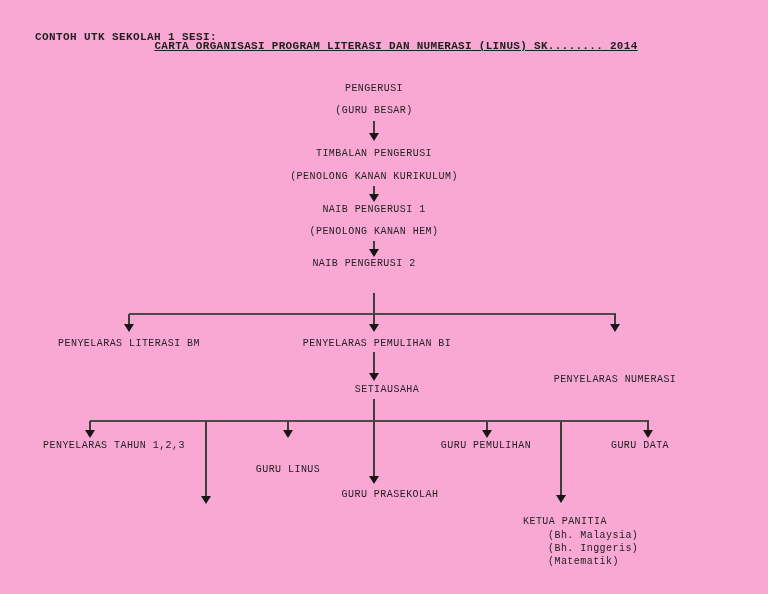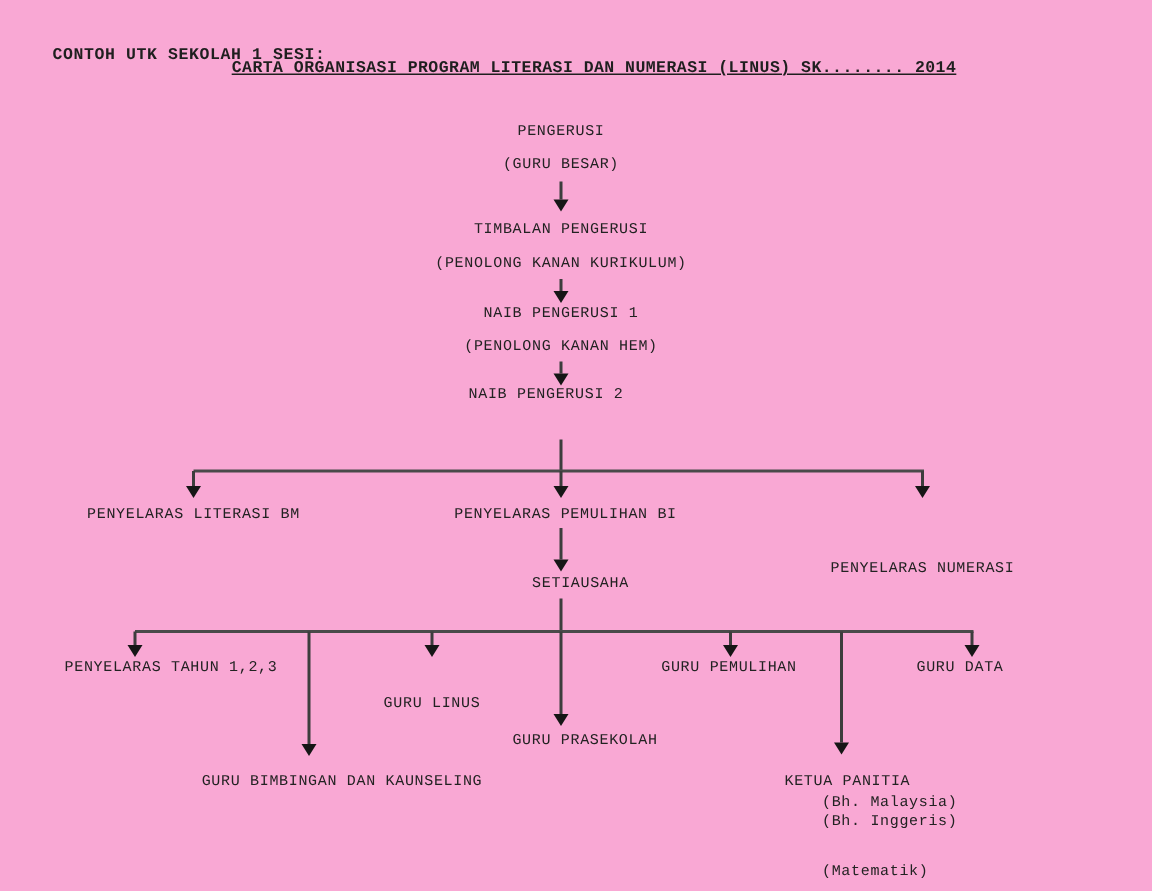--- a/index.html
+++ b/index.html
@@ -73,20 +73,19 @@
   <div class="va head" style="left:205px;top:421px;height:75px;"></div>
   <div class="va head" style="left:373px;top:421px;height:55px;"></div>
   <div class="va head" style="left:560px;top:421px;height:74px;"></div>
 
   <div class="lbl" style="left:114px;top:440px;">PENYELARAS TAHUN 1,2,3</div>
   <div class="lbl" style="left:288px;top:440px;margin-top:24px;">GURU LINUS</div>
   <div class="lbl" style="left:486px;top:440px;">GURU PEMULIHAN</div>
   <div class="lbl" style="left:640px;top:440px;">GURU DATA</div>
 
   <div class="lbl" style="left:390px;top:489px;">GURU PRASEKOLAH</div>
-  <div class="lbl" style="left:228px;top:516px;">GURU BIMBINGAN DAN KAUNSELING</div>
 
   <div class="lbl-left" style="left:523px;top:516px;">KETUA PANITIA</div>
   <div class="lbl-left" style="left:548px;top:530px;">(Bh. Malaysia)</div>
   <div class="lbl-left" style="left:548px;top:543px;">(Bh. Inggeris)</div>
-  <div class="lbl-left" style="left:548px;top:576px;">(Matematik)</div>
+  <div class="lbl-left" style="left:548px;top:556px;">(Matematik)</div>
 
 </div>
 
 </body></html>

